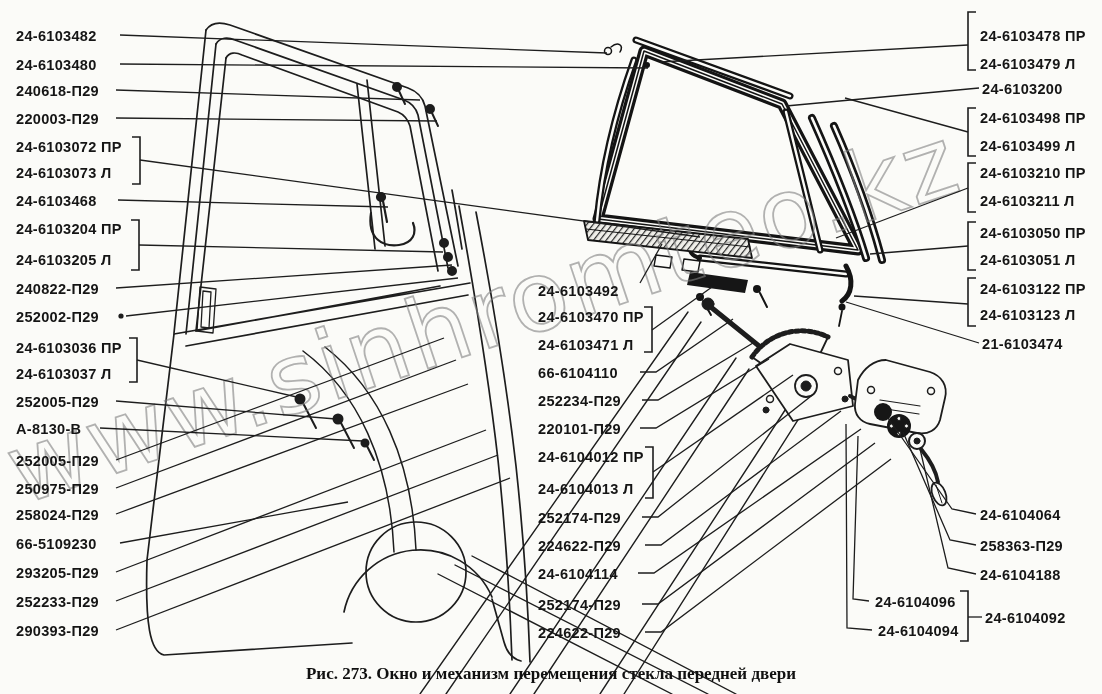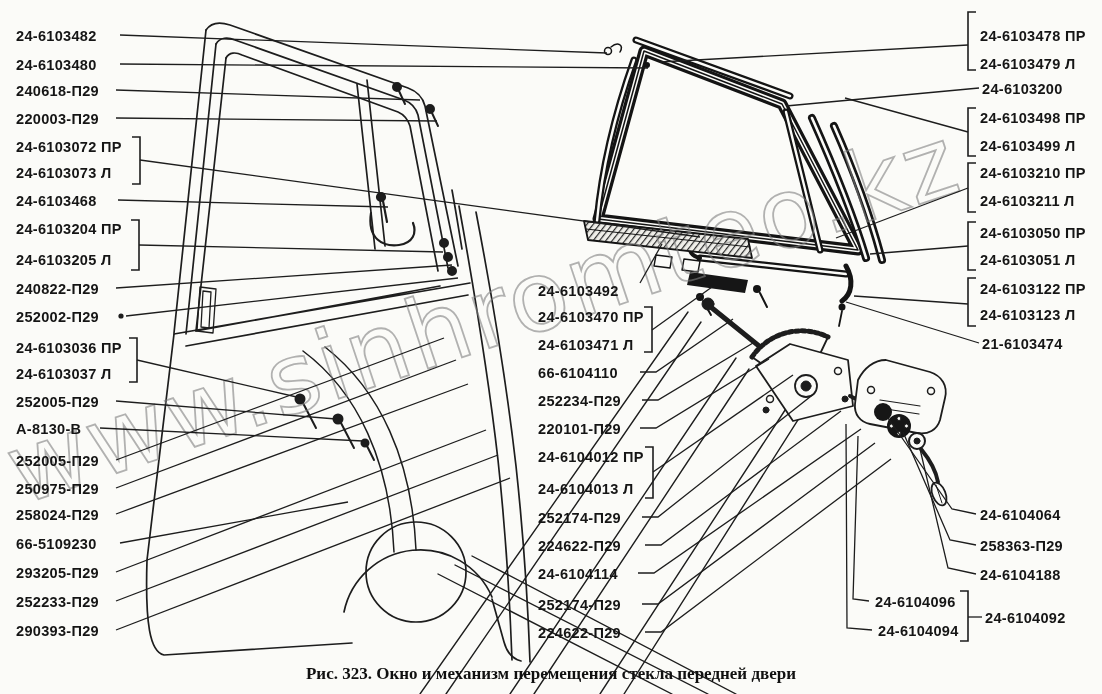--- a/index.html
+++ b/index.html
@@ -204,21 +204,21 @@
       <polyline points="968,132 845,98" fill="none" stroke="#1d1d1d" stroke-width="1.3"></polyline>
       <path d="M 976 163 L 968 163 L 968 212 L 976 212" fill="none" stroke="#1d1d1d" stroke-width="1.6"></path>
       <polyline points="968,188 836,238" fill="none" stroke="#1d1d1d" stroke-width="1.3"></polyline>
       <path d="M 976 222 L 968 222 L 968 270 L 976 270" fill="none" stroke="#1d1d1d" stroke-width="1.6"></path>
       <polyline points="968,246 870,254" fill="none" stroke="#1d1d1d" stroke-width="1.3"></polyline>
       <path d="M 976 278 L 968 278 L 968 326 L 976 326" fill="none" stroke="#1d1d1d" stroke-width="1.6"></path>
       <polyline points="968,304 854,296" fill="none" stroke="#1d1d1d" stroke-width="1.3"></polyline>
       <path d="M 960 591 L 968 591 L 968 641 L 960 641" fill="none" stroke="#1d1d1d" stroke-width="1.6"></path>
     </svg>
 
-  <div class="caption">Рис. 323. Окно и механизм перемещения стекла передней двери</div>
+  <div class="caption">Рис. 273. Окно и механизм перемещения стекла передней двери</div>
 <div class="plabel" style="left: 16px; top: 35px;">24-6103482</div>
     <div class="plabel" style="left: 16px; top: 64px;">24-6103480</div>
     <div class="plabel" style="left: 16px; top: 90px;">240618-П29</div>
     <div class="plabel" style="left: 16px; top: 118px;">220003-П29</div>
     <div class="plabel" style="left: 16px; top: 146px;">24-6103072 ПР</div>
     <div class="plabel" style="left: 16px; top: 172px;">24-6103073 Л</div>
     <div class="plabel" style="left: 16px; top: 200px;">24-6103468</div>
     <div class="plabel" style="left: 16px; top: 228px;">24-6103204 ПР</div>
     <div class="plabel" style="left: 16px; top: 259px;">24-6103205 Л</div>
     <div class="plabel" style="left: 16px; top: 288px;">240822-П29</div>

